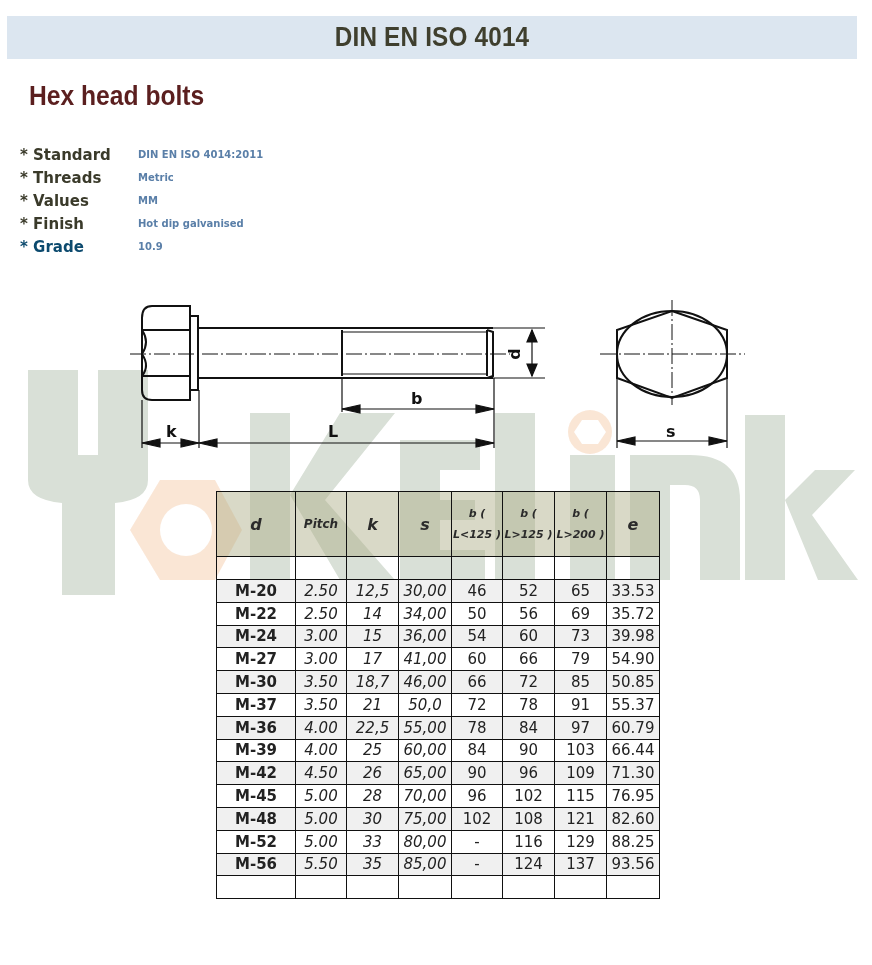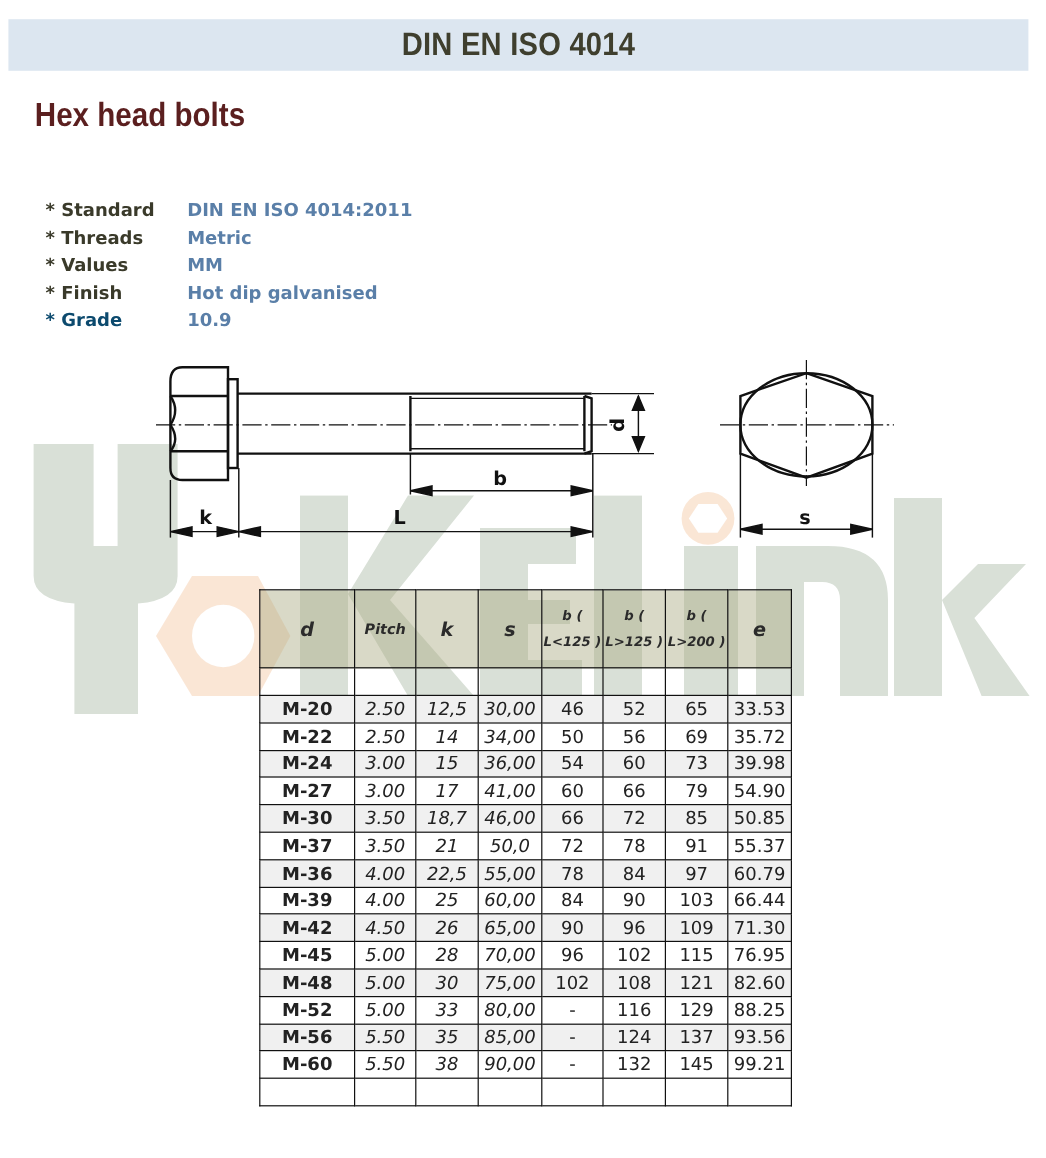--- a/index.html
+++ b/index.html
@@ -1,24 +1,24 @@
 <!DOCTYPE html>
 <html><head>
 <meta charset="utf-8">
 <style>
   html, body { margin: 0; padding: 0; background: #ffffff; }
   body { width: 872px; height: 965px; position: relative; overflow: hidden; font-family: "Liberation Sans", "DejaVu Sans", sans-serif; }
   .title-bar { position: absolute; left: 7px; top: 16px; width: 850px; height: 43px; background: #dce6f0; display: flex; align-items: center; justify-content: center; }
   .title-bar span { font-family: "Liberation Sans", sans-serif; font-size: 27px; font-weight: bold; color: #3f3f2e; letter-spacing: 0.2px; transform: scaleX(0.9); display: inline-block; }
   .subtitle { position: absolute; left: 29px; top: 80px; font-size: 28px; font-weight: bold; color: #5b1f1f; transform: scaleX(0.88); transform-origin: left; }
-  .specs { position: absolute; left: 38px; top: 143px; margin-top: 20px; }
+  .specs { position: absolute; left: 20px; top: 143px; }
   .spec-row { display: flex; height: 23px; align-items: center; }
   .spec-label { width: 118px; font-size: 15px; font-weight: bold; color: #3a3a2a; font-family: "DejaVu Sans", sans-serif; }
   .spec-label.dark { color: #0c4a6e; }
-  .spec-value { font-size: 15px; font-weight: bold; color: #5a7fa8; font-family: "DejaVu Sans", sans-serif; }
+  .spec-value { font-size: 10px; font-weight: bold; color: #5a7fa8; font-family: "DejaVu Sans", sans-serif; }
   .watermark { position: absolute; left: 0; top: 360px; width: 872px; height: 240px; pointer-events: none; }
   .drawing { position: absolute; left: 0; top: 290px; width: 872px; height: 170px; }
   .table-wrap { position: absolute; left: 216px; top: 491px; }
   table { border-collapse: collapse; font-family: "DejaVu Sans", sans-serif; }
   td, th { border: 1.5px solid #111; padding: 0; text-align: center; }
   th { height: 64px; font-style: italic; font-weight: bold; color: #2b2b2b; background: rgba(170,170,130,0.45); }
   th.h-small { font-size: 11px; line-height: 21px; }
   th.h-big { font-size: 16px; }
   th.h-pitch { font-size: 12px; }
   tr.spacer td { height: 22px; }
@@ -326,30 +326,20 @@
         <tr class="data alt">
           <td class="c-d">M-56</td>
           <td class="it">5.50</td>
           <td class="it">35</td>
           <td class="it">85,00</td>
           <td class="">-</td>
           <td class="">124</td>
           <td class="">137</td>
           <td class="">93.56</td>
         </tr>
-        <tr class="data">
-          <td class="c-d">M-60</td>
-          <td class="it">5.50</td>
-          <td class="it">38</td>
-          <td class="it">90,00</td>
-          <td class="">-</td>
-          <td class="">132</td>
-          <td class="">145</td>
-          <td class="">99.21</td>
-        </tr>
         <tr class="empty">
           <td></td>
           <td></td>
           <td></td>
           <td></td>
           <td></td>
           <td></td>
           <td></td>
           <td></td>
         </tr>

